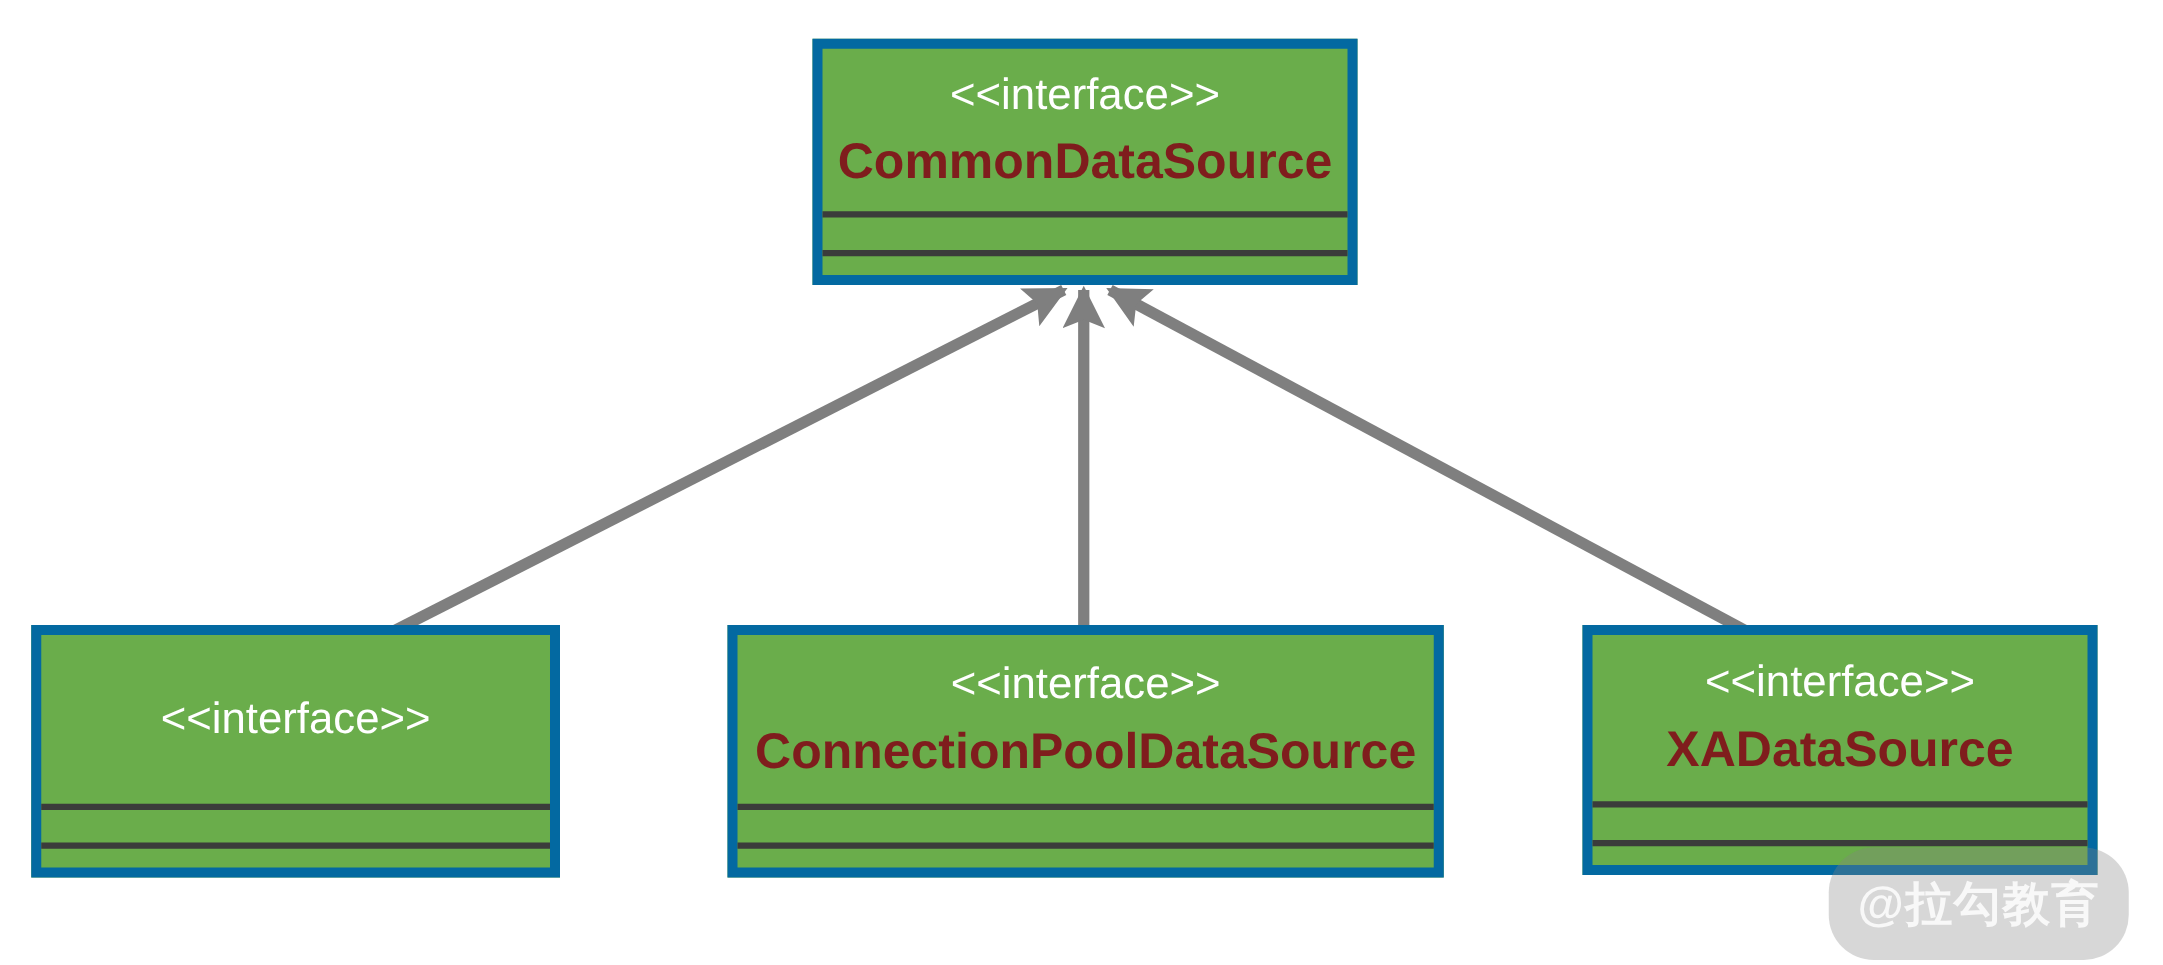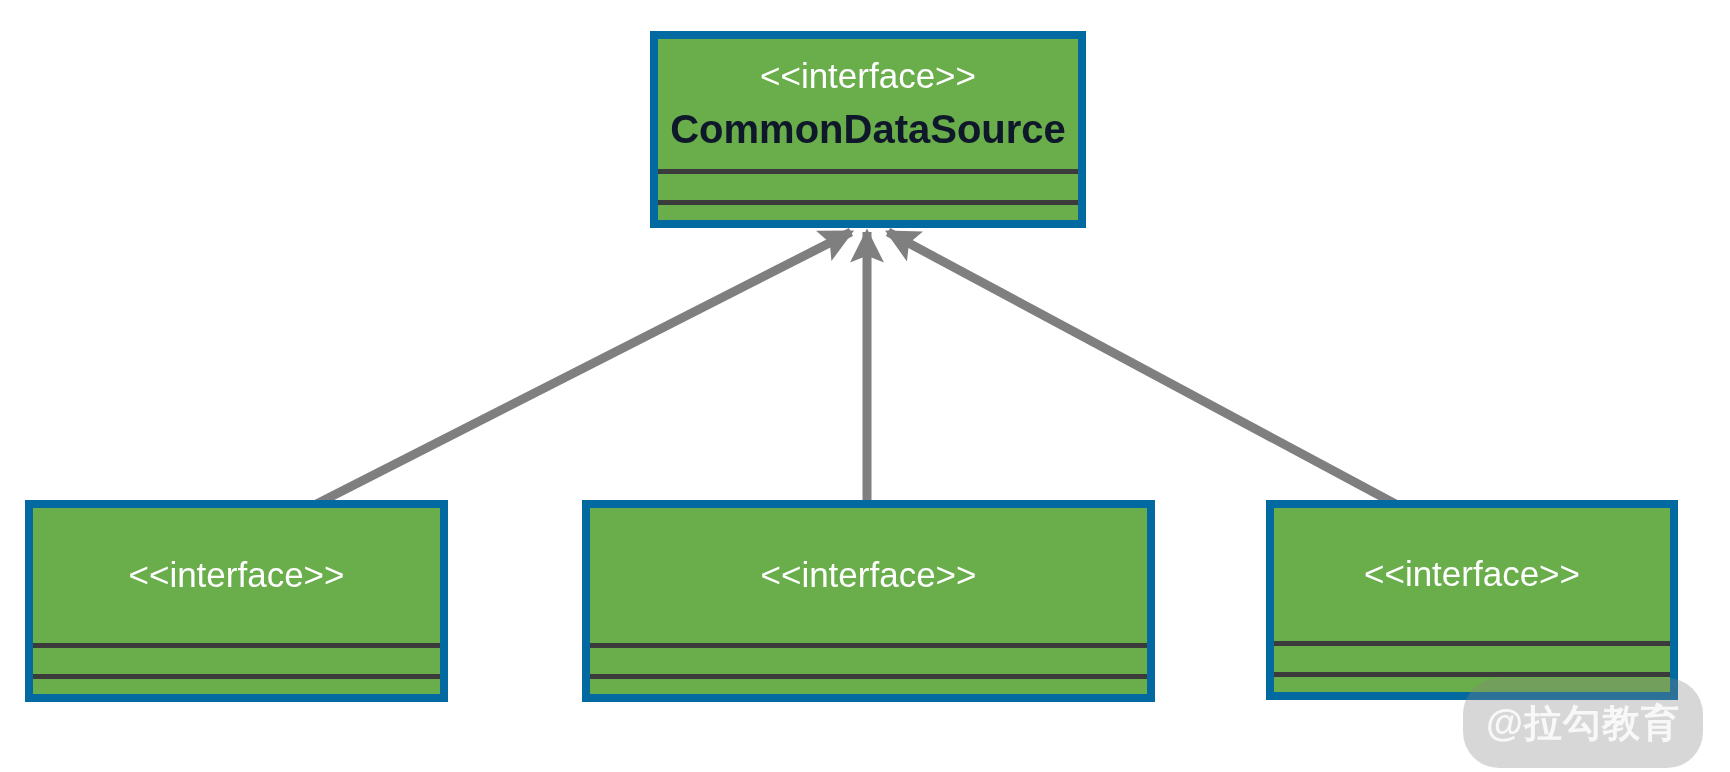--- a/index.html
+++ b/index.html
@@ -44,21 +44,21 @@
     overflow: hidden;
   }
   .stereo {
     color: #ffffff;
     font-size: 35px;
     font-weight: 400;
     line-height: 1.1;
     white-space: nowrap;
   }
   .cname {
-    color: #0f172a;
+    color: #7f1d1d;
     font-size: 40px;
     font-weight: 700;
     line-height: 1.1;
     white-space: nowrap;
   }
   .sep {
     flex: 0 0 5px;
     height: 5px;
     background: #3b3b3b;
   }
@@ -125,30 +125,32 @@
     </div>
     <div class="sep"></div>
     <div class="comp-fields"></div>
     <div class="sep"></div>
     <div class="comp-methods"></div>
   </div>
 
   <div class="uml-box" id="box-pool">
     <div class="uml-title">
       <div class="stereo">&lt;&lt;interface&gt;&gt;</div>
+      <div class="cname">ConnectionPoolDataSource</div>
     </div>
     <div class="sep"></div>
     <div class="comp-fields"></div>
     <div class="sep"></div>
     <div class="comp-methods"></div>
   </div>
 
   <div class="uml-box" id="box-xa">
     <div class="uml-title">
       <div class="stereo">&lt;&lt;interface&gt;&gt;</div>
+      <div class="cname">XADataSource</div>
     </div>
     <div class="sep"></div>
     <div class="comp-fields"></div>
     <div class="sep"></div>
     <div class="comp-methods"></div>
   </div>
 
   <div class="watermark">
     <span class="watermark-text">@拉勾教育</span>
   </div>

